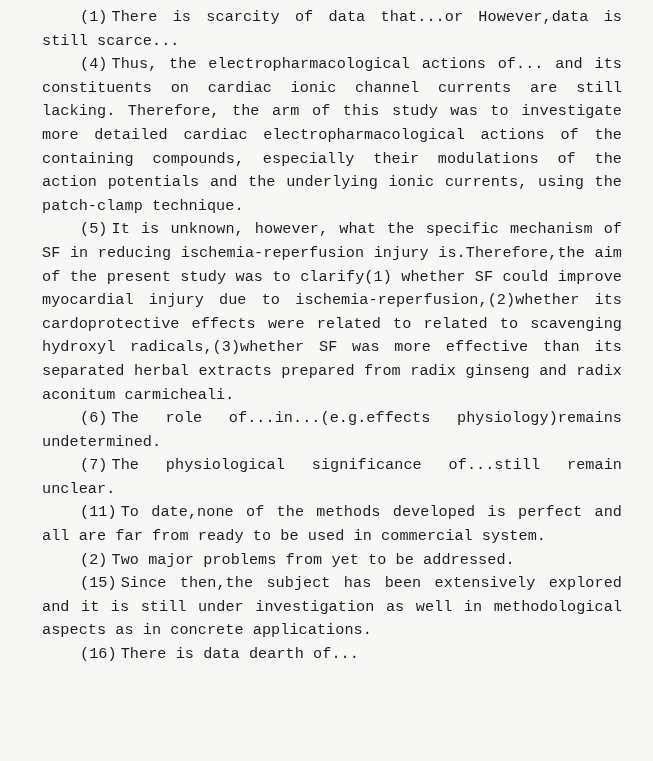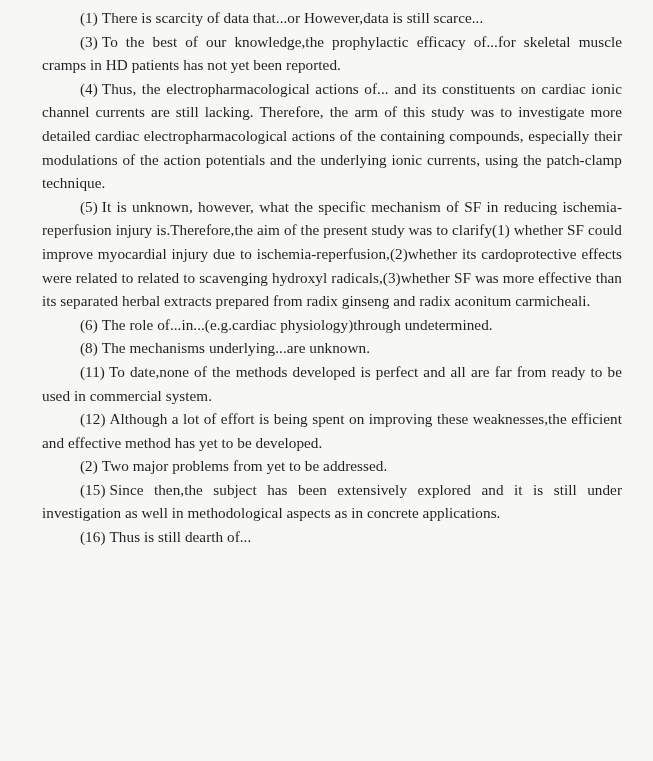--- a/index.html
+++ b/index.html
@@ -22,34 +22,33 @@
       width: 580px;
       font-size: 15.2px;
       line-height: 23.6px;
       text-align: justify;
       letter-spacing: 0.05px;
     }
     .para {
       margin: 0;
       text-indent: 38px;
       text-align: justify;
+      font-family: Liberation Mono, monospace;
     }
     .num {
       margin-right: 4px;
     }
   </style>
 </head>
 <body>
 
 <div class="page">
   <p class="para"><span class="num">(1)</span><span>There is scarcity of data that...or However,data is still scarce...</span></p>
-  <p class="para"><span class="num">(3)</span><span>To the best of our knowledge,the prophylactic efficacy of...for skeletal muscle cramps in HD patients has not yet been reported.</span></p>
   <p class="para"><span class="num">(4)</span><span>Thus, the electropharmacological actions of... and its constituents on cardiac ionic channel currents are still lacking. Therefore, the arm of this study was to investigate more detailed cardiac electropharmacological actions of the containing compounds, especially their modulations of the action potentials and the underlying ionic currents, using the patch-clamp technique.</span></p>
   <p class="para"><span class="num">(5)</span><span>It is unknown, however, what the specific mechanism of SF in reducing ischemia-reperfusion injury is.Therefore,the aim of the present study was to clarify(1) whether SF could improve myocardial injury due to ischemia-reperfusion,(2)whether its cardoprotective effects were related to related to scavenging hydroxyl radicals,(3)whether SF was more effective than its separated herbal extracts prepared from radix ginseng and radix aconitum carmicheali.</span></p>
-  <p class="para"><span class="num">(6)</span><span>The role of...in...(e.g.cardiac physiology)through undetermined.</span></p>
-  <p class="para"><span class="num">(8)</span><span>The mechanisms underlying...are unknown.</span></p>
+  <p class="para"><span class="num">(6)</span><span>The role of...in...(e.g.effects physiology)remains undetermined.</span></p>
+  <p class="para"><span class="num">(7)</span><span>The physiological significance of...still remain unclear.</span></p>
   <p class="para"><span class="num">(11)</span><span>To date,none of the methods developed is perfect and all are far from ready to be used in commercial system.</span></p>
-  <p class="para"><span class="num">(12)</span><span>Although a lot of effort is being spent on improving these weaknesses,the efficient and effective method has yet to be developed.</span></p>
   <p class="para"><span class="num">(2)</span><span>Two major problems from yet to be addressed.</span></p>
   <p class="para"><span class="num">(15)</span><span>Since then,the subject has been extensively explored and it is still under investigation as well in methodological aspects as in concrete applications.</span></p>
-  <p class="para"><span class="num">(16)</span><span>Thus is still dearth of...</span></p>
+  <p class="para"><span class="num">(16)</span><span>There is data dearth of...</span></p>
 
 </div>
 
 </body></html>

